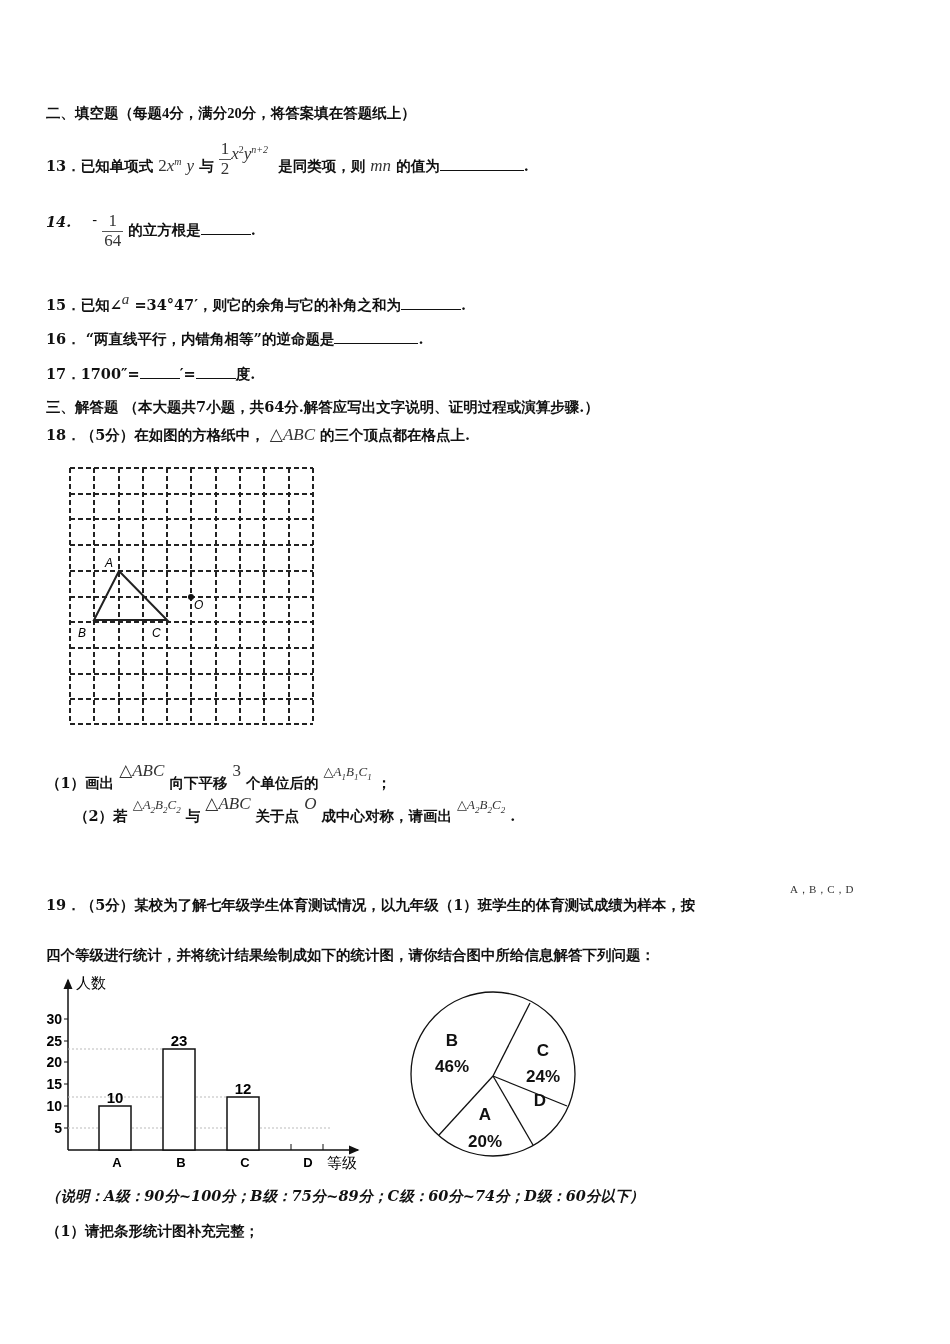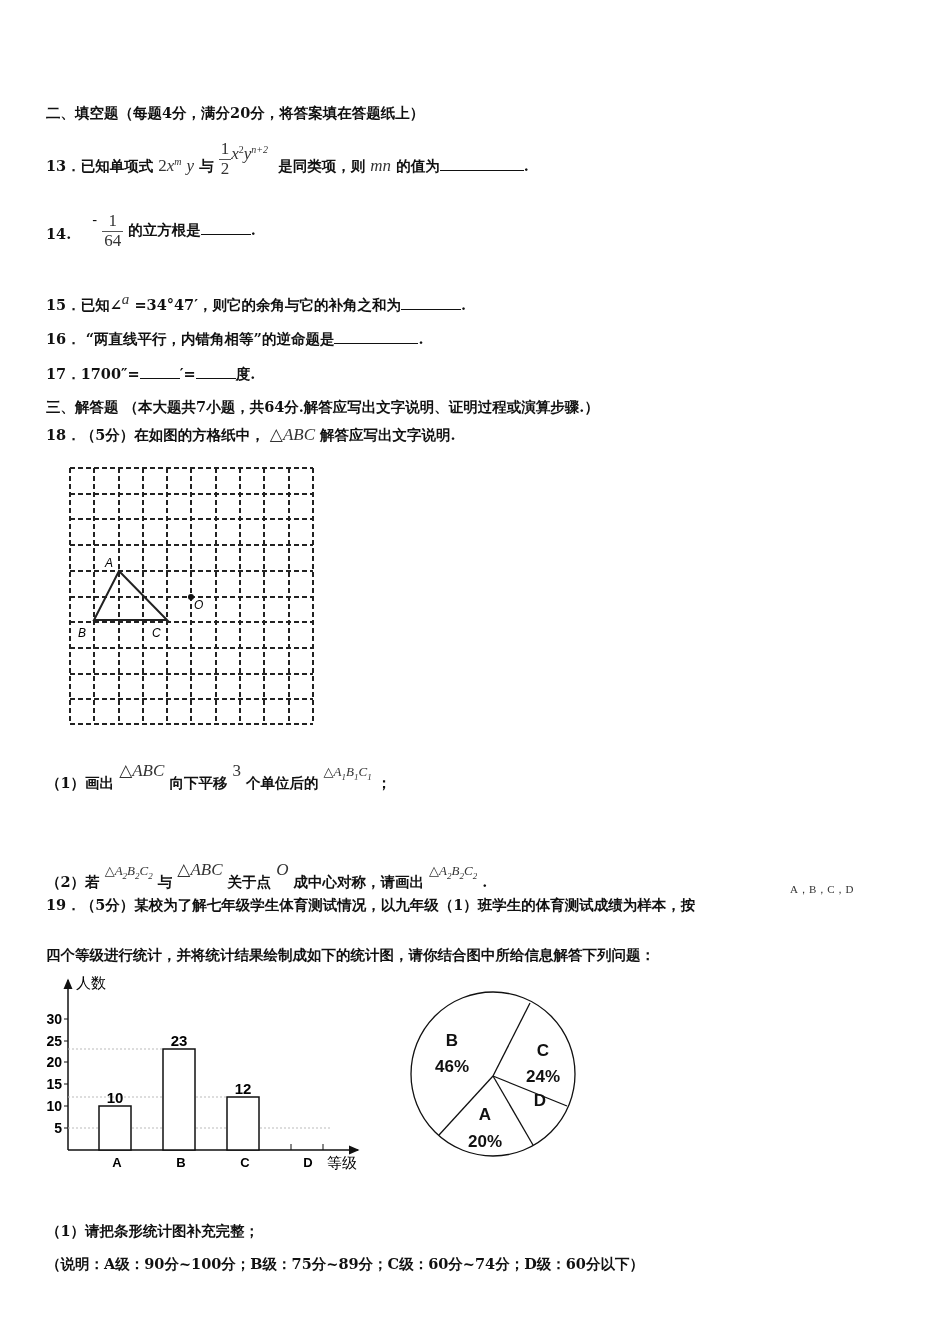--- a/index.html
+++ b/index.html
@@ -13,35 +13,35 @@
   .frac .den { display:block; padding:0 2px; }
   .blank { display:inline-block; border-bottom:1.5px solid #111; vertical-align:baseline; height:1px; }
   .sup { font-size:10px; vertical-align:super; }
   .sub { font-size:9px; vertical-align:sub; }
   .raise { position:relative; top:-12px; }
   svg text { font-family:"Liberation Sans","DejaVu Sans",sans-serif; }
 </style>
 </head>
 <body>
 
-<div class="line" style="top:104px;">二、填空题（每题4分，满分20分，将答案填在答题纸上）</div>
+<div class="line" style="top:104px;font-family:Liberation Serif, serif;">二、填空题（每题4分，满分20分，将答案填在答题纸上）</div>
 
 <div class="line" style="top:148px;">
   <span>13．已知单项式</span>
   <span class="mn">2</span><span class="m">x</span><span class="m sup">m</span>
   <span class="m">y</span>
   <span>与</span>
   <span class="frac" style="position:relative;top:-8px;"><span class="num">1</span><span class="den">2</span></span><span class="m raise">x</span><span class="mn sup raise">2</span><span class="m raise">y</span><span class="m sup raise">n+2</span>
   &nbsp;<span>是同类项，则</span>
   <span class="m">mn</span>
   <span>的值为</span><span class="blank" style="width:84px;"></span><span>.</span>
 </div>
 
 <div class="line" style="top:212px;">
-  <span style="display:inline-block;vertical-align:bottom;margin-bottom:8px;">14.</span>
+  <span style="display:inline-block;vertical-align:bottom;margin-bottom:20px;font-style:italic;">14.</span>
   <span style="display:inline-block;margin-left:16px;vertical-align:top;font-weight:normal;">-</span>
   <span class="frac"><span class="num">1</span><span class="den">64</span></span>
   <span>的立方根是</span><span class="blank" style="width:50px;"></span><span>.</span>
 </div>
 
 <div class="line" style="top:296px;">
   <span>15．已知∠</span><span class="m" style="position:relative;top:-6px;font-size:15px;">a</span>
   <span>=34°47′，则它的余角与它的补角之和为</span><span class="blank" style="width:60px;"></span><span>.</span>
 </div>
 
@@ -52,21 +52,21 @@
 
 <div class="line" style="top:365px;">
   <span>17．</span><span>1700″=</span><span class="blank" style="width:40px;"></span><span>′=</span><span class="blank" style="width:40px;"></span><span>度.</span>
 </div>
 
 <div class="line" style="top:398px;">三、解答题 （本大题共7小题，共64分.解答应写出文字说明、证明过程或演算步骤.）</div>
 
 <div class="line" style="top:424px;">
   <span>18．（5分）在如图的方格纸中，</span>
   <span class="m">△ABC</span>
-  <span>解答应写出文字说明.</span>
+  <span>的三个顶点都在格点上.</span>
 </div>
 
 <svg style="position:absolute;left:60px;top:455px;" width="280" height="280">
   <g stroke="#222" stroke-width="2" stroke-dasharray="5,3" fill="none">
     <line x1="10" y1="13" x2="253" y2="13"></line>
       <line x1="10" y1="39" x2="253" y2="39"></line>
     <line x1="10" y1="64" x2="253" y2="64"></line>
       <line x1="10" y1="90" x2="253" y2="90"></line>
     <line x1="10" y1="116" x2="253" y2="116"></line>
       <line x1="10" y1="142" x2="253" y2="142"></line>
@@ -98,21 +98,21 @@
 <div class="line" style="top:772px;">
   <span>（1）画出</span>
   <span class="m raise">△ABC</span>
   <span>向下平移</span>
   <span class="mn raise">3</span>
   <span>个单位后的</span>
   <span class="m raise" style="font-size:13px;">△A<span class="sub">1</span>B<span class="sub">1</span>C<span class="sub">1</span></span>
   <span>；</span>
 </div>
 
-<div class="line" style="top:871px;">
+<div class="line" style="top:805px;margin-left:28px;">
   <span>（2）若</span>
   <span class="m raise" style="font-size:13px;">△A<span class="sub">2</span>B<span class="sub">2</span>C<span class="sub">2</span></span>
   <span>与</span>
   <span class="m raise">△ABC</span>
   <span>关于点</span>
   <span class="m raise">O</span>
   <span>成中心对称，请画出</span>
   <span class="m raise" style="font-size:13px;">△A<span class="sub">2</span>B<span class="sub">2</span>C<span class="sub">2</span></span>
   <span>.</span>
 </div>
@@ -184,14 +184,14 @@
     <text x="52" y="56">B</text>
     <text x="52" y="82">46%</text>
     <text x="143" y="66">C</text>
     <text x="143" y="92">24%</text>
     <text x="140" y="116">D</text>
     <text x="85" y="130">A</text>
     <text x="85" y="157">20%</text>
   </g>
 </svg>
 
-<div class="line" style="top:1255px;">（说明：A级：90分~100分；B级：75分~89分；C级：60分~74分；D级：60分以下）</div>
+<div class="line" style="top:1187px;font-style:italic;">（说明：A级：90分~100分；B级：75分~89分；C级：60分~74分；D级：60分以下）</div>
 <div class="line" style="top:1222px;text-align:center;">（1）请把条形统计图补充完整；</div>
 
 </body></html>

